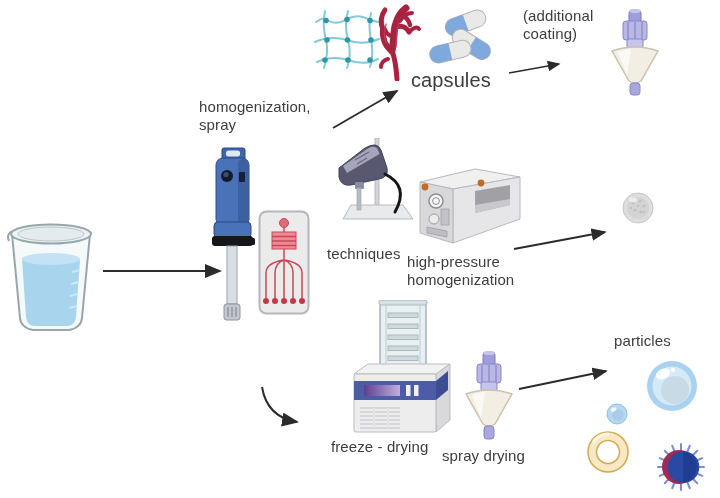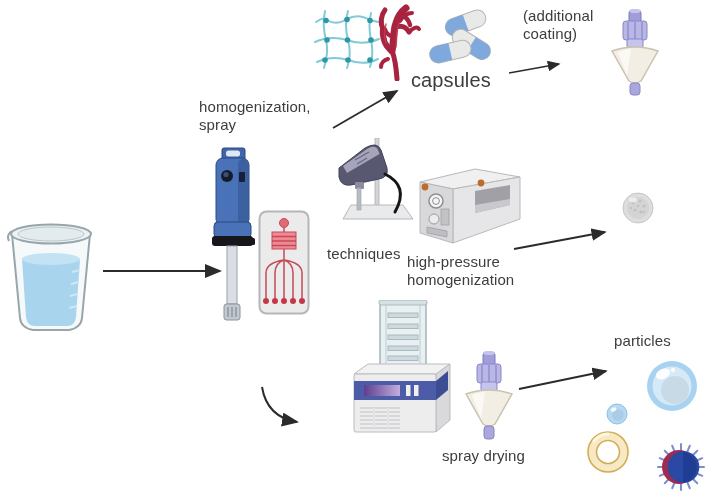--- a/index.html
+++ b/index.html
@@ -298,16 +298,17 @@
   </div>
 
   <div class="lbl" style="left:199px;top:98px">homogenization,
 spray</div>
   <div class="lbl" style="left:411px;top:68px;font-size:20px">capsules</div>
   <div class="lbl" style="left:523px;top:7px">(additional
 coating)</div>
   <div class="lbl" style="left:327px;top:245px">techniques</div>
   <div class="lbl" style="left:407px;top:253px">high-pressure
 homogenization</div>
+  <div class="lbl" style="left:331px;top:438px">freeze - drying</div>
   <div class="lbl" style="left:442px;top:447px">spray drying</div>
   <div class="lbl" style="left:614px;top:332px">particles</div>
 
 </div>
 
 </body></html>

